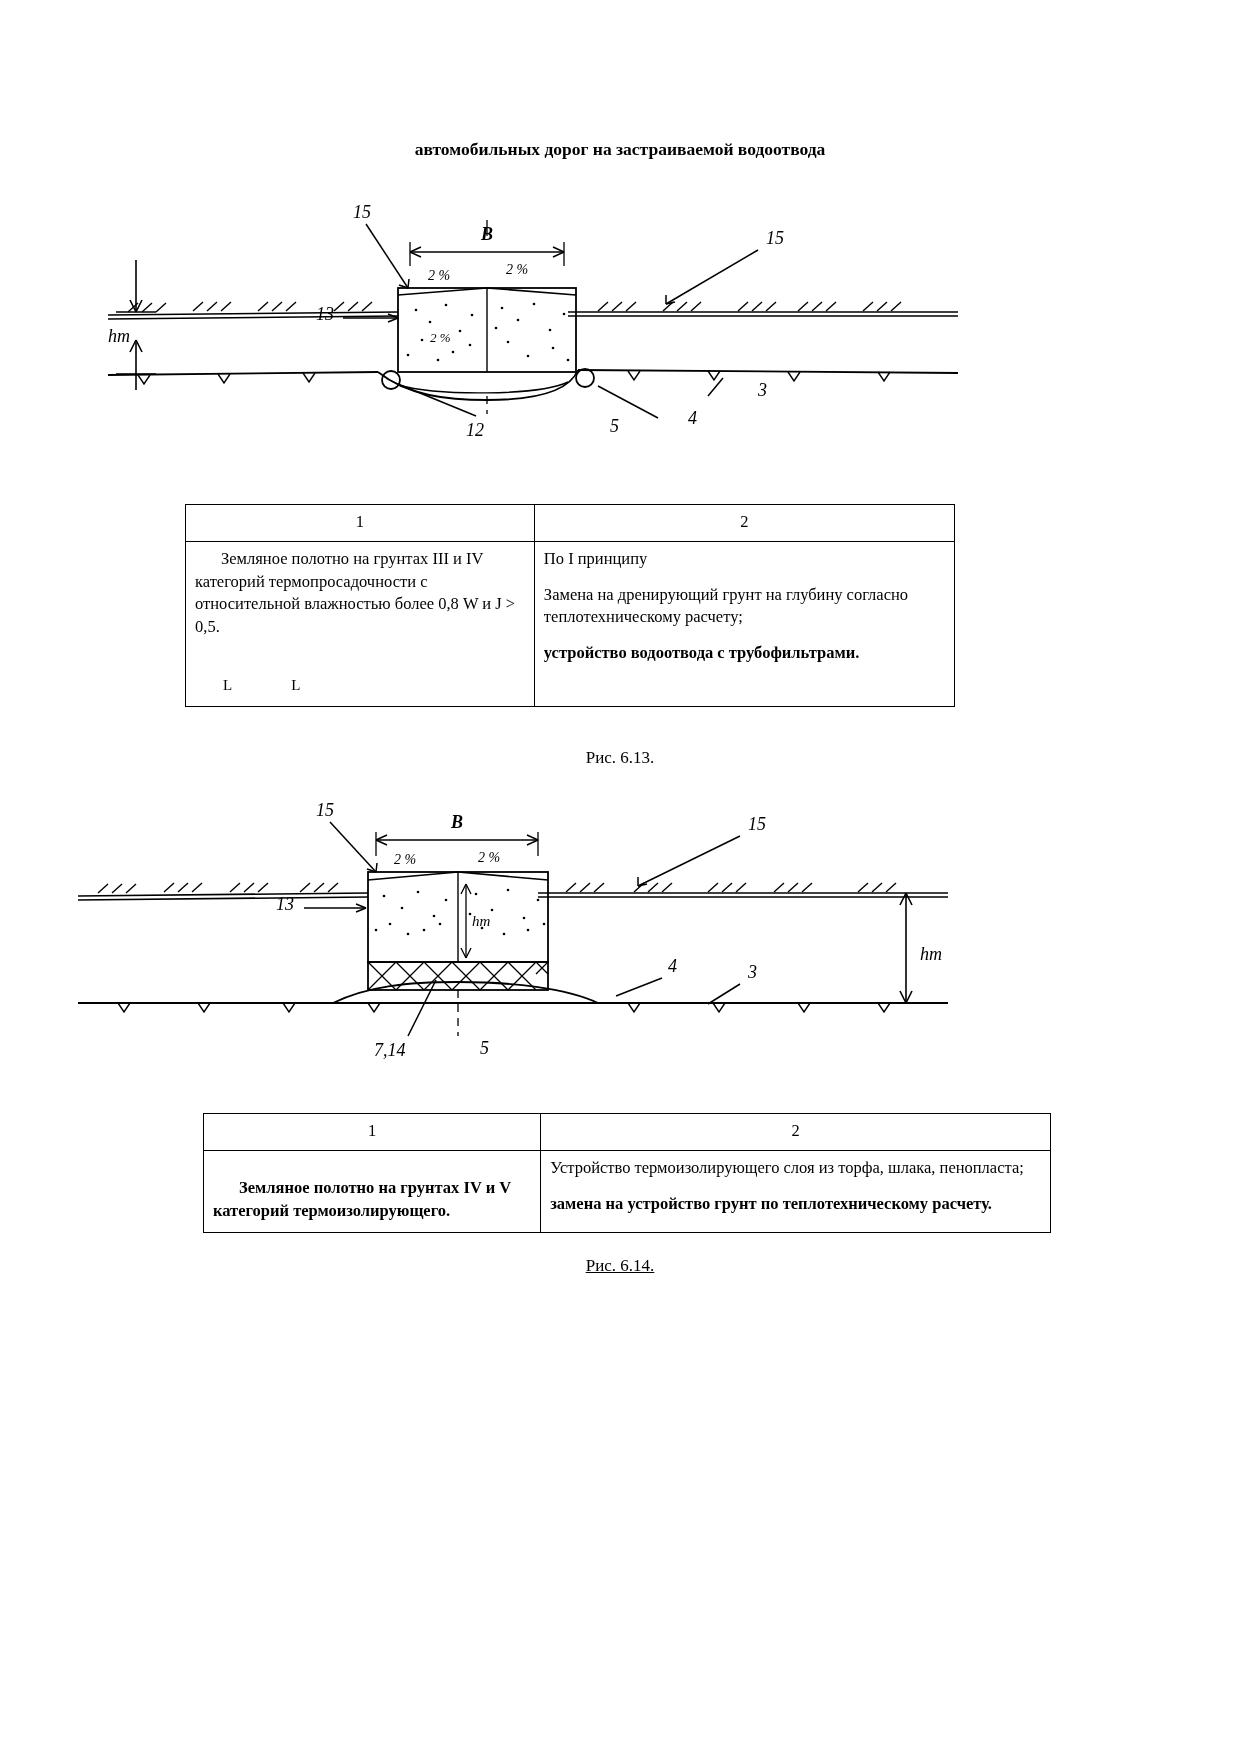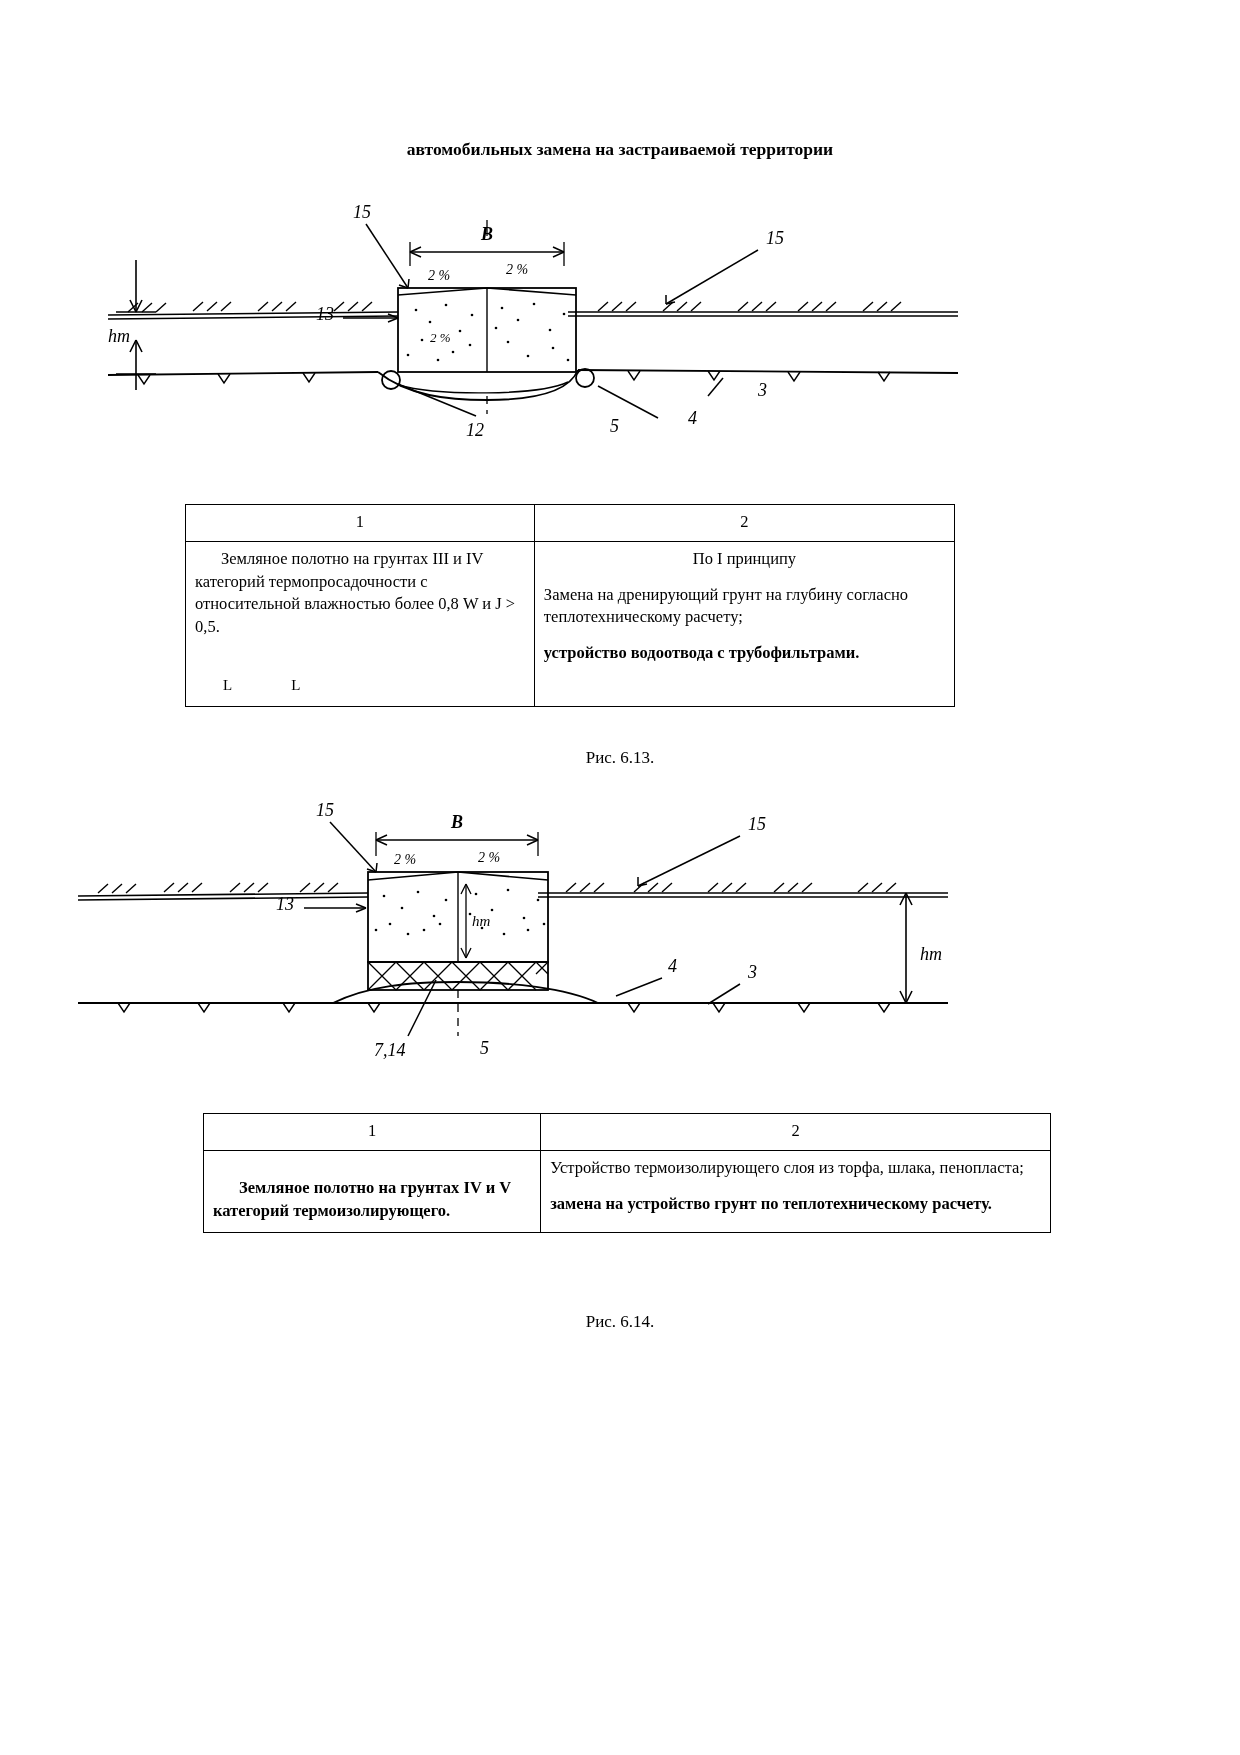--- a/index.html
+++ b/index.html
@@ -87,21 +87,21 @@
     font-size: 15px;
     margin-top: 36px;
   }
 </style>
 </head>
 <body>
 
 <div class="page">
 
   <div class="doc-title">
-    <div>автомобильных замена на застраиваемой территории</div>
+    <div>автомобильных дорог на застраиваемой водоотвода</div>
   </div>
 
   <div class="figure" id="figure-1" style="top:200px;">
     <svg width="900" height="280" viewBox="0 0 900 280" xmlns="http://www.w3.org/2000/svg">
       <g stroke="#000" fill="none" stroke-width="1.6">
 
         <path d="M10,115 L300,112 L300,112"></path>
         <path d="M10,119 L300,116"></path>
 
         <path d="M470,112 L860,112"></path>
@@ -234,21 +234,21 @@
         <tr>
       <td class="c1 head">1</td>
       <td class="c2 head">2</td>
     </tr>
     <tr>
       <td class="c1" style="">
         <p class="indent">Земляное полотно на грунтах III и IV категорий термопросадочности с относительной влажностью более 0,8 W    и J    &gt; 0,5.</p>
         <span class="sub-row">L       L</span>
       </td>
       <td class="c2">
-        <p style="text-align:center">По I принципу</p>
+        <p style="text-align:left">По I принципу</p>
         <p>Замена на дренирующий грунт на глубину согласно теплотехническому расчету;</p>
         <p>устройство водоотвода с трубофильтрами.</p>
       </td>
     </tr>
   </tbody>
     </table>
 
   <div class="caption" style="top:748px;">Рис. 6.13.</div>
 
   <div class="figure" id="figure-2" style="top:800px;">
@@ -397,15 +397,15 @@
         <p class="indent">Земляное полотно на грунтах IV и V категорий термоизолирующего.</p>
       </td>
       <td class="c2">
         <p>Устройство термоизолирующего слоя из торфа, шлака, пенопласта;</p>
         <p>замена на устройство грунт по теплотехническому расчету.</p>
       </td>
     </tr>
   </tbody>
     </table>
 
-  <div class="caption" style="top:1312px;">Рис. 6.14.</div>
+  <div class="caption" style="top:1256px;text-decoration:underline;">Рис. 6.14.</div>
 
 </div>
 
 </body></html>

